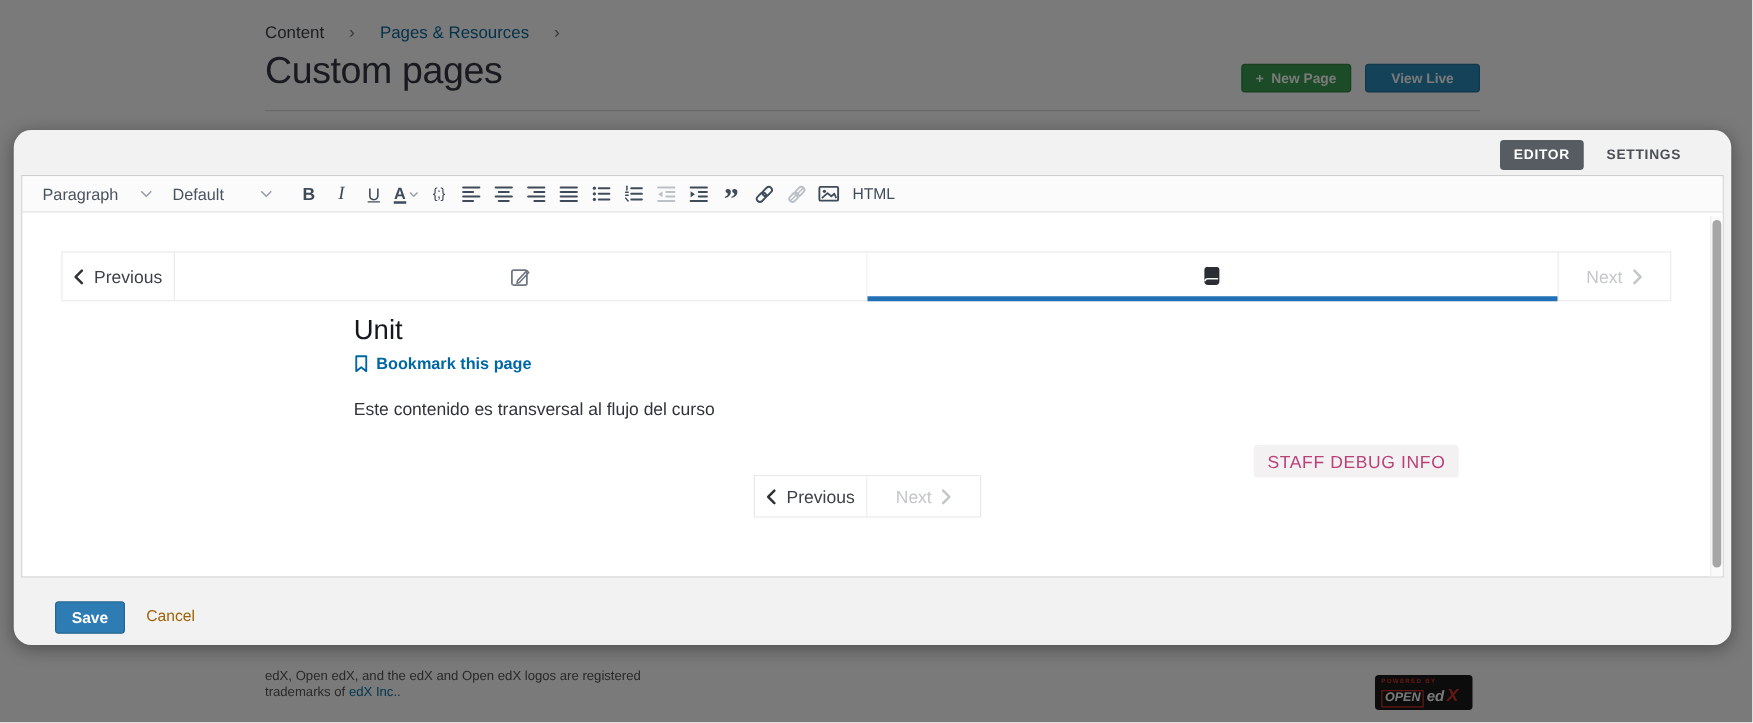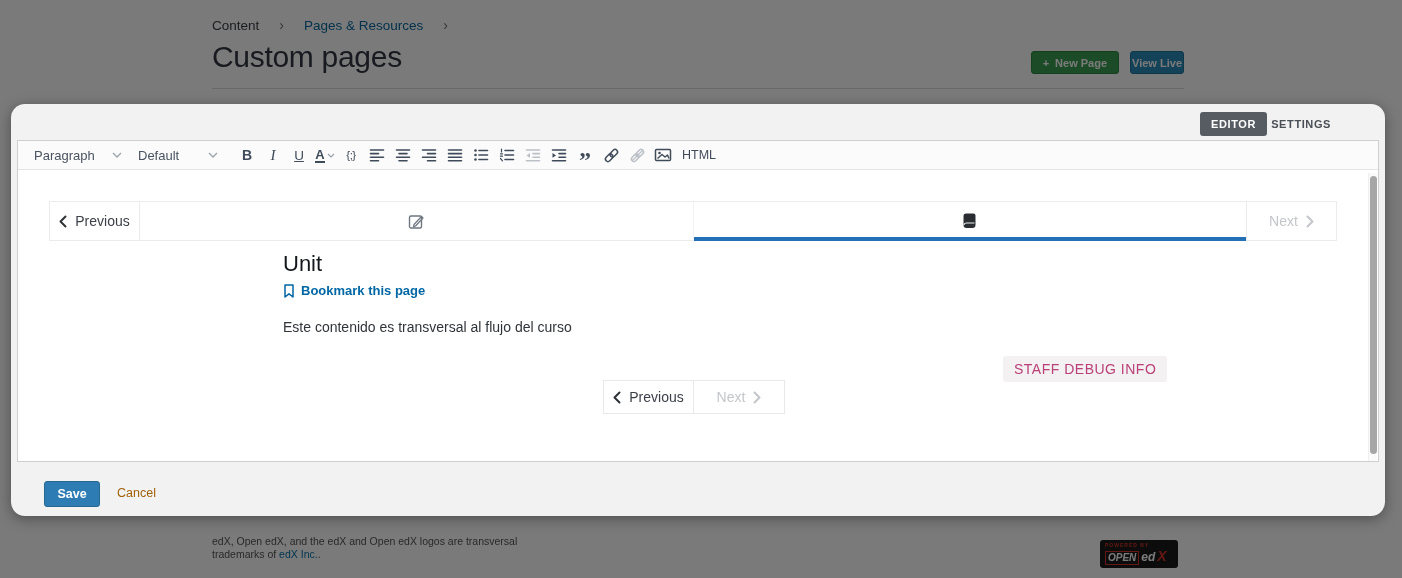--- a/index.html
+++ b/index.html
@@ -5,39 +5,39 @@
   * { margin:0; padding:0; box-sizing:border-box; }
   html,body { width:1402px; height:578px; background:#fff; font-family:"Liberation Sans", sans-serif; overflow:hidden; }
   .stage { position:relative; width:1402px; height:578px; background:#fff; }
   .breadcrumb { position:absolute; left:0; top:17px; display:flex; align-items:center; gap:20px; font-size:13.5px; color:#3b4048; }
   .breadcrumb .sep { color:#6d737b; font-size:14px; }
   .breadcrumb a { color:#09699e; text-decoration:none; }
   .page-title { position:absolute; left:0; top:40px; font-size:30px; font-weight:400; color:#323741; letter-spacing:-0.3px; }
   .header-rule { position:absolute; left:212px; top:88px; width:972px; height:1px; background:#dcdcdc; }
   .hdr-buttons { position:absolute; right:218px; top:51px; display:flex; gap:11px; }
   .btn-new-page { display:flex; align-items:center; gap:6px; height:23px; padding:0 11px; background:#3a9e52; border:1px solid #2e8544; border-radius:3px; color:#fff; font-size:11px; font-weight:700; cursor:pointer; }
-  .btn-view-live { display:flex; align-items:center; height:23px; padding:0 1px; background:#2b8ab8; border:1px solid #23759e; border-radius:3px; color:#fff; font-size:11px; font-weight:700; cursor:pointer; }
+  .btn-view-live { display:flex; align-items:center; height:23px; padding:0 20px; background:#2b8ab8; border:1px solid #23759e; border-radius:3px; color:#fff; font-size:11px; font-weight:700; cursor:pointer; }
 
   .page-footer-text { position:absolute; left:212px; top:535px; font-size:10.5px; line-height:13px; color:#565656; }
   .page-footer-text a { color:#0673a6; text-decoration:none; }
   .powered-badge { position:absolute; left:1100px; top:540px; width:78px; height:28px; background:#1b1b1b; border-radius:3px; padding:2px 5px; }
   .powered-badge .pb { font-size:5px; font-weight:700; letter-spacing:1px; color:#d23228; line-height:6px; }
   .powered-badge .row { display:flex; align-items:baseline; gap:2px; }
   .powered-badge .open { font-style:italic; font-weight:700; font-size:10px; color:#fff; border:1px solid #d23228; padding:0 2px; line-height:12px; }
   .powered-badge .ed { font-style:italic; font-weight:700; font-size:12px; color:#fff; }
   .powered-badge .x { font-style:italic; font-weight:700; font-size:14px; color:#d23228; }
 
   
   .overlay { position:absolute; inset:0; background:rgba(0,0,0,0.52); z-index:10; }
 
   
   .modal { position:absolute; left:11px; top:104px; width:1374px; height:412px; background:#f2f2f2; border-radius:14px; box-shadow:0 3px 14px rgba(0,0,0,0.35); z-index:20; }
   .mode-tab { position:absolute; top:8px; height:24px; display:flex; align-items:center; font-size:11px; font-weight:700; letter-spacing:0.6px; cursor:pointer; }
   .mode-tab.editor { right:118px; background:#575c63; color:#fff; border-radius:3px; padding:0 11px; }
-  .mode-tab.settings { right:50px; color:#4a4f55; padding:0 4px; }
+  .mode-tab.settings { right:36px; color:#4a4f55; padding:0 4px; }
 
   .editor-box { position:absolute; left:6px; top:36px; width:1362px; height:322px; background:#fff; border:1px solid #cfcfcf; }
 
   
   .tb { position:absolute; left:0; top:0; right:0; height:29px; background:#fbfbfb; border-bottom:1px solid #e4e4e4; display:flex; align-items:center; padding:0 8px; color:#404b5a; }
   .tb-dd { display:flex; align-items:center; gap:6px; font-size:13px; color:#49535f; padding:0 8px; height:100%; cursor:pointer; }
   .tb-dd.para { width:104px; justify-content:space-between; }
   .tb-dd.styl { width:96px; justify-content:space-between; margin-right:8px; }
   .tb-btn { width:26px; height:24px; display:flex; align-items:center; justify-content:center; cursor:pointer; }
   .tb-btn svg { display:block; }
@@ -95,21 +95,21 @@
     <div class="btn-new-page">
       <span>+</span>
       <span>New Page</span>
     </div>
     <div class="btn-view-live">
       <span>View Live</span>
     </div>
   </div>
 
   <div class="page-footer-text">
-    <div><span>edX, Open edX, and the edX and Open edX logos are transversal</span></div>
+    <div><span>edX, Open edX, and the edX and Open edX logos are registered</span></div>
     <div>
       <span>trademarks of </span><a href="#">edX Inc.</a><span>.</span>
     </div>
   </div>
 
   <div class="powered-badge">
     <div class="pb">POWERED BY</div>
     <div class="row">
       <span class="open">OPEN</span>
       <span class="ed">ed</span>

